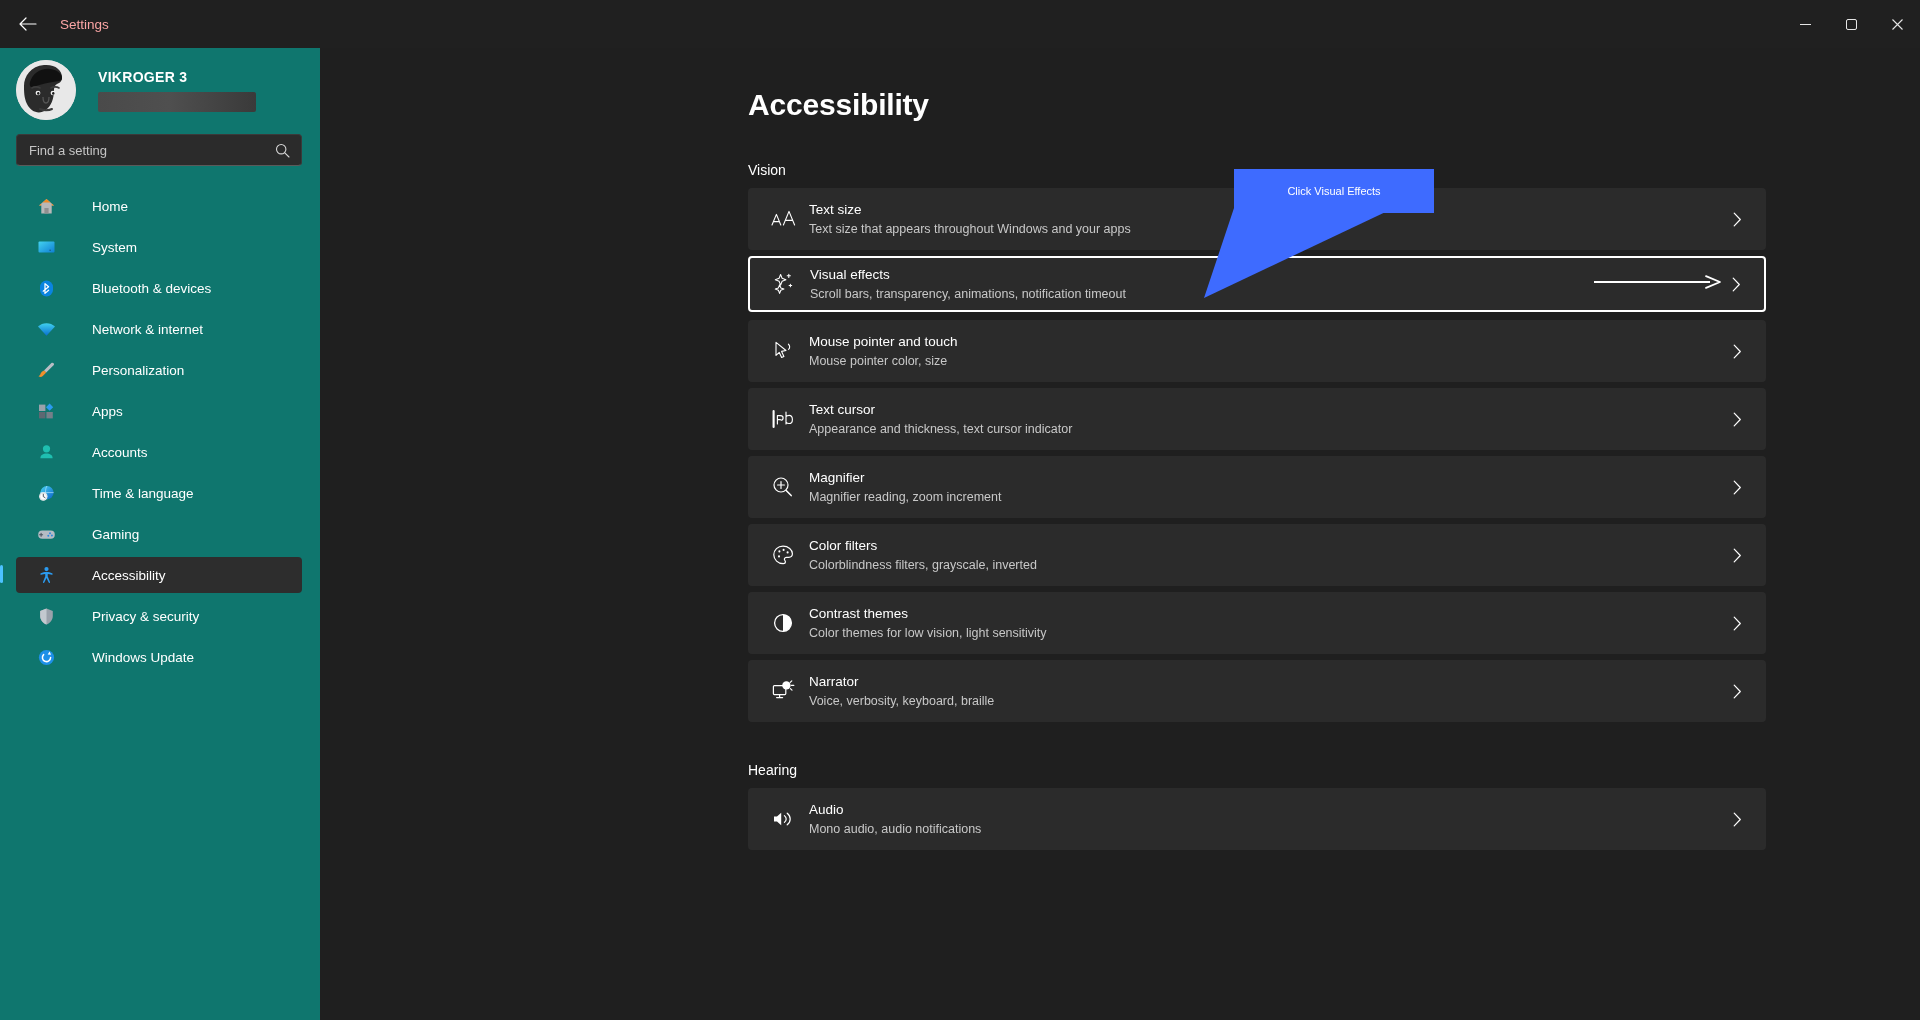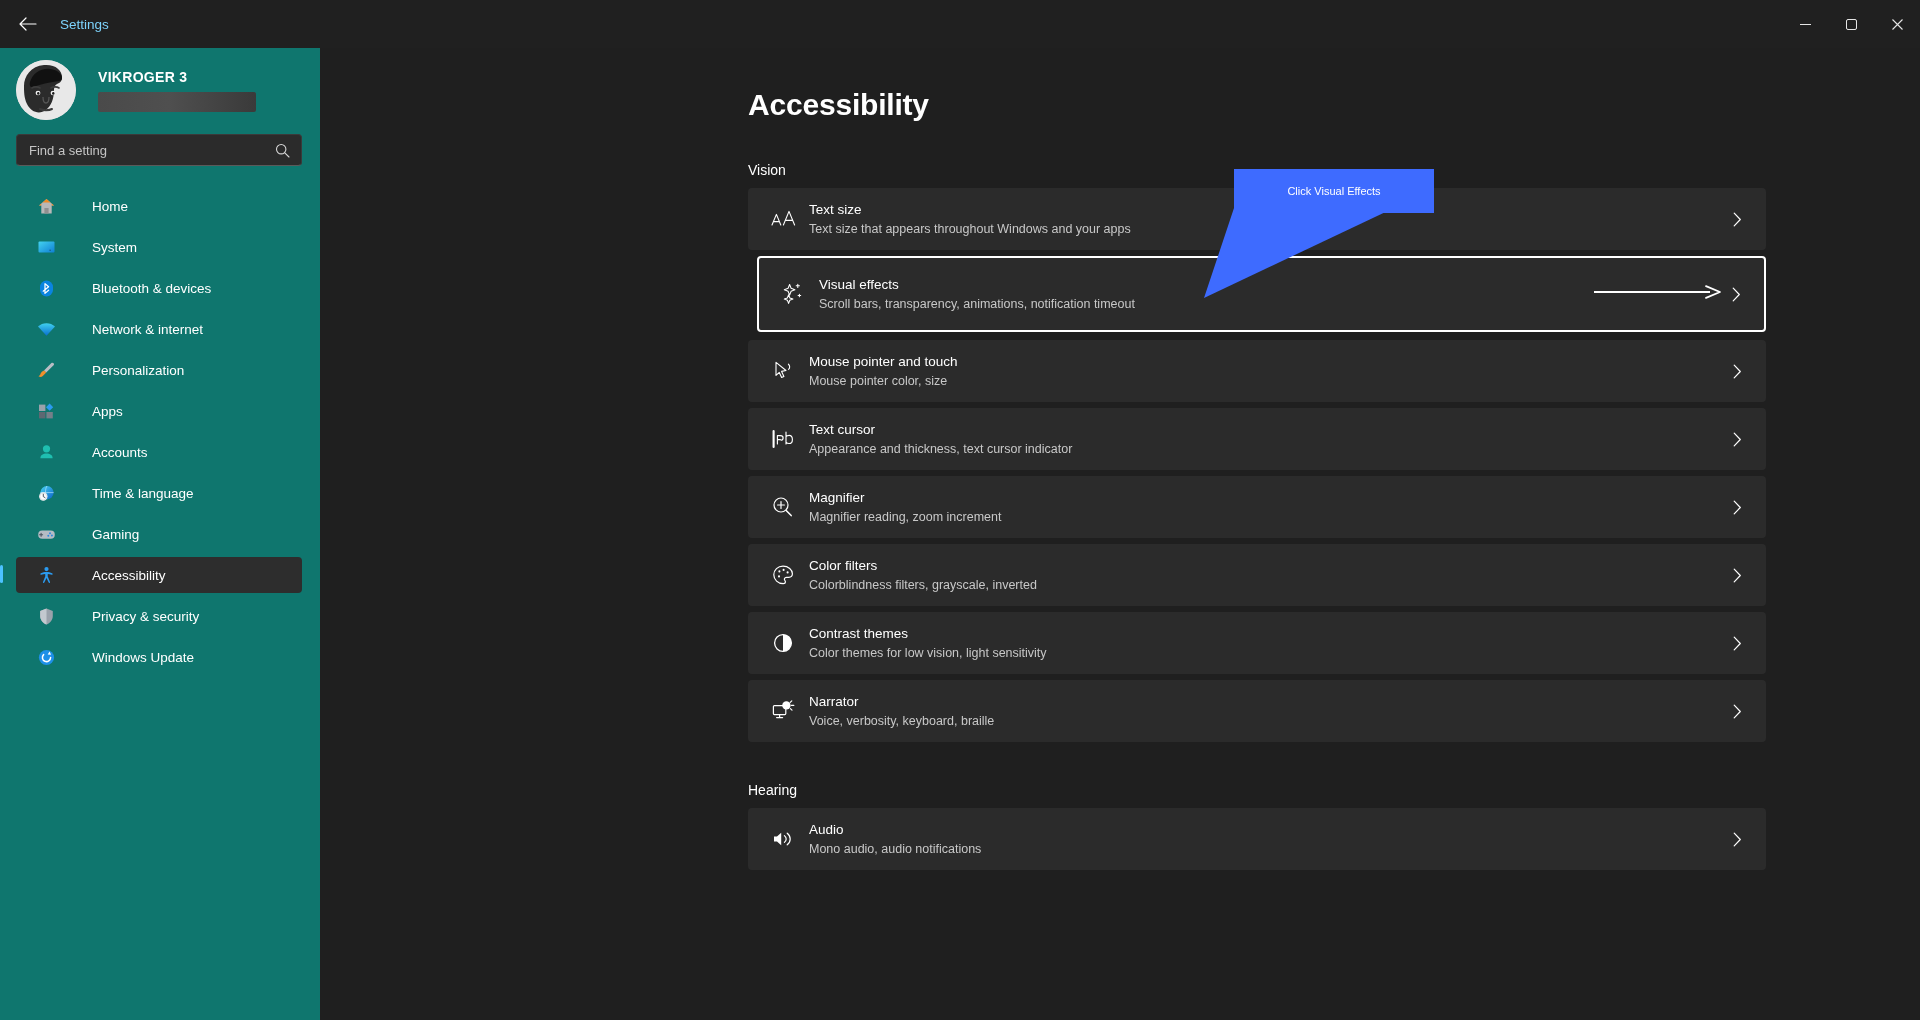--- a/index.html
+++ b/index.html
@@ -14,21 +14,21 @@
   .titlebar{
     height:48px; display:flex; align-items:center;
     background:#202020; position:relative;
   }
   .back-btn{
     width:40px; height:32px; margin-left:8px;
     display:flex; align-items:center; justify-content:center;
     border-radius:4px; cursor:pointer;
   }
   .back-btn svg{ stroke:#ffffff; }
-  .app-title{ font-size:13.5px; margin-left:12px; color:#7dd3fc; }
+  .app-title{ font-size:13.5px; margin-left:12px; color:#fca5a5; }
   .win-controls{ position:absolute; right:0; top:0; height:48px; display:flex; }
   .win-btn{
     width:46px; height:48px; display:flex; align-items:center; justify-content:center;
     cursor:pointer;
   }
   .win-btn svg{ stroke:#e6e6e6; }
 
   
   .shell{ display:flex; height:972px; }
   .sidebar{ width:320px; flex:0 0 320px; padding:0; background:#0f766e; }
@@ -82,21 +82,21 @@
   .page-title{ font-size:30px; font-weight:700; letter-spacing:-.2px; }
   .section-head{ font-size:14px; font-weight:400; margin:40px 0 10px 0; }
   .cards{ width:1018px; }
   .card{
     background:#2b2b2b; border-radius:4px; height:62px;
     display:flex; align-items:center; padding:0 18px 0 12px;
     margin-bottom:6px; cursor:pointer; position:relative;
     border:1px solid transparent;
   }
   .card.highlighted{
-    border:2px solid #ffffff; height:76px; margin-bottom:8px; margin-top:2px;margin-left:9px;
+    border:2px solid #ffffff; height:56px; margin-bottom:8px; margin-top:2px;
   }
   .card-icon{ width:44px; flex:0 0 44px; display:flex; align-items:center; justify-content:center; }
   .card-text{ flex:1; margin-left:4px; }
   .card-title{ font-size:13.5px; color:#ffffff; line-height:18px; }
   .card-sub{ font-size:12.5px; color:#c8c8c8; margin-top:2px; line-height:17px; }
   .chev{ flex:0 0 20px; display:flex; align-items:center; justify-content:center; }
 
   
   .row-arrow{ position:absolute; right:42px; top:50%; transform:translateY(-50%); }
 

